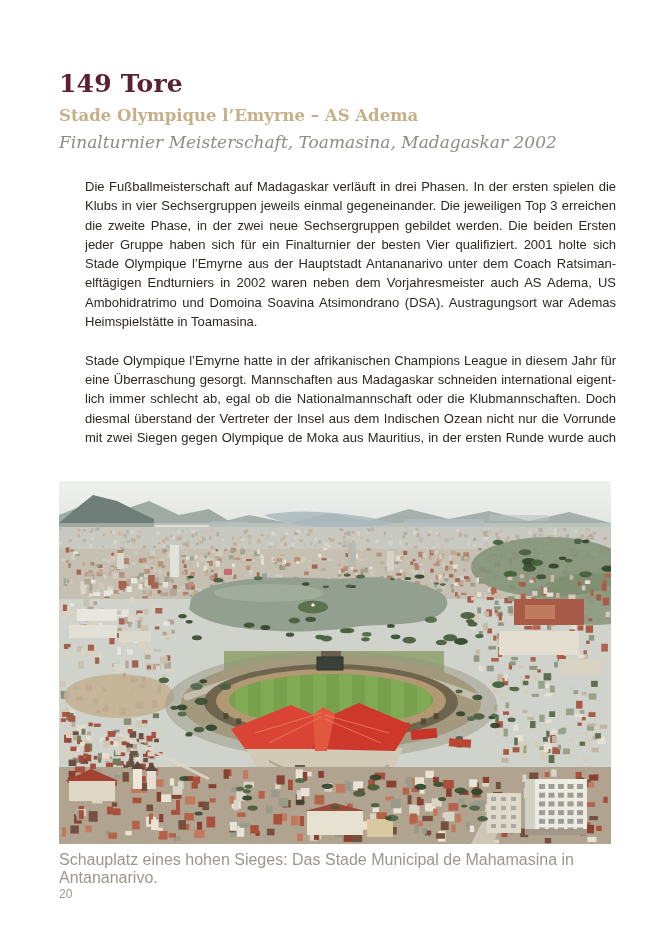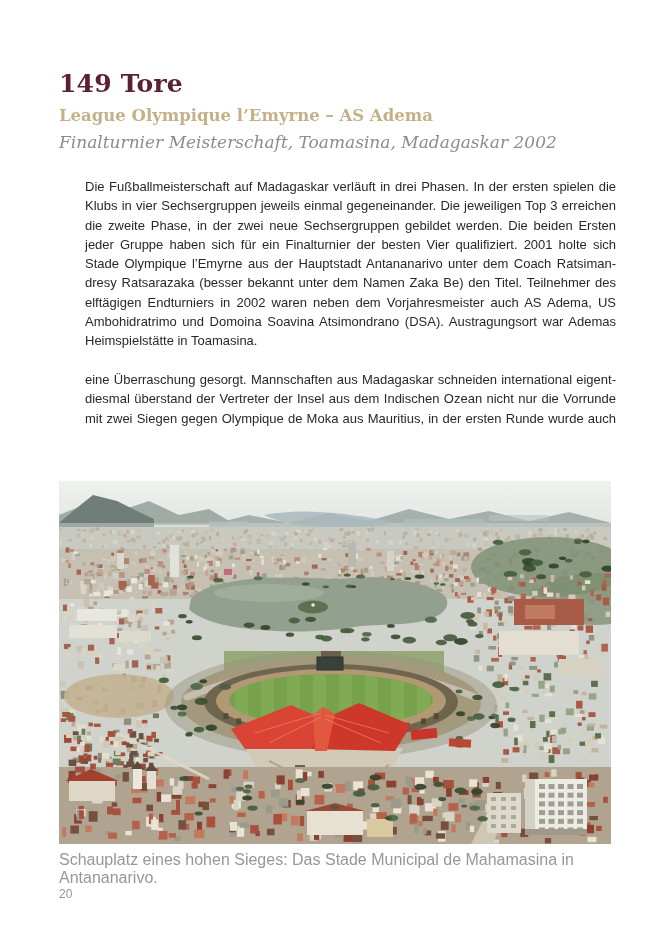--- a/index.html
+++ b/index.html
@@ -21,37 +21,38 @@
   .caption{position:absolute;left:59px;top:851px;width:531px;font-size:16px;
       color:var(--caption-color,#9a9791);}
   .pagenum{position:absolute;left:59px;top:887px;font-size:12px;color:var(--caption-color,#a29f9a);}
 </style>
 </head>
 <body>
 
 <div class="page" style="--title-color: #5b2130; --subtitle-color: #c6b089; --event-color: #8d8c88; --body-color: #2b2824; --caption-color: #9a9791;">
 
   <div class="h1">149 Tore</div>
-  <div class="h2">League Olympique l’Emyrne – AS Adema</div>
+  <div class="h2">Stade Olympique l’Emyrne – AS Adema</div>
   <div class="h3">Finalturnier Meisterschaft, Toamasina, Madagaskar 2002</div>
 
   <div class="article" id="article">
       <div class="para">
         <div class="bline">Die Fußballmeisterschaft auf Madagaskar verläuft in drei Phasen. In der ersten spielen die</div>
         <div class="bline">Klubs in vier Sechsergruppen jeweils einmal gegeneinander. Die jeweiligen Top 3 erreichen</div>
         <div class="bline">die zweite Phase, in der zwei neue Sechsergruppen gebildet werden. Die beiden Ersten</div>
         <div class="bline">jeder Gruppe haben sich für ein Finalturnier der besten Vier qualifiziert. 2001 holte sich</div>
         <div class="bline">Stade Olympique l’Emyrne aus der Hauptstadt Antananarivo unter dem Coach Ratsiman-</div>
-        <div class="bline">dresy Ratsarazaka (besser bekannt unter dem Namen Zaka Be) den Titel. Teilnehmer des</div>
         <div class="bline">elftägigen Endturniers in 2002 waren neben dem Vorjahresmeister auch AS Adema, US</div>
         <div class="bline">Ambohidratrimo und Domoina Soavina Atsimondrano (DSA). Austragungsort war Ademas</div>
         <div class="bline lastline">Heimspielstätte in Toamasina.</div>
       </div>
       <div class="para">
+        <div class="bline">Stade Olympique l’Emyrne hatte in der afrikanischen Champions League in diesem Jahr für</div>
         <div class="bline">eine Überraschung gesorgt. Mannschaften aus Madagaskar schneiden international eigent-</div>
+        <div class="bline">lich immer schlecht ab, egal ob die Nationalmannschaft oder die Klubmannschaften. Doch</div>
         <div class="bline">diesmal überstand der Vertreter der Insel aus dem Indischen Ozean nicht nur die Vorrunde</div>
         <div class="bline">mit zwei Siegen gegen Olympique de Moka aus Mauritius, in der ersten Runde wurde auch</div>
       </div>
     </div>
 
   <div class="photo">
     <svg width="552" height="363" viewBox="0 0 552 363" xmlns="http://www.w3.org/2000/svg">
       <defs>
         <linearGradient id="skyg" x1="0" y1="0" x2="0" y2="1">
           <stop offset="0" stop-color="#eff1ee"></stop>

